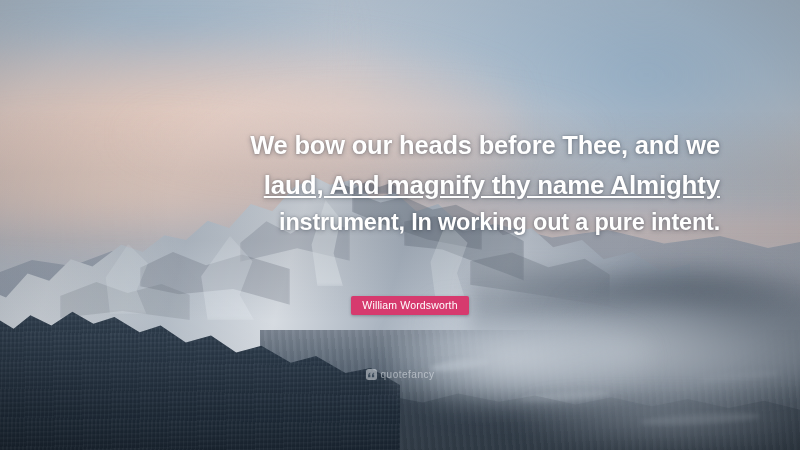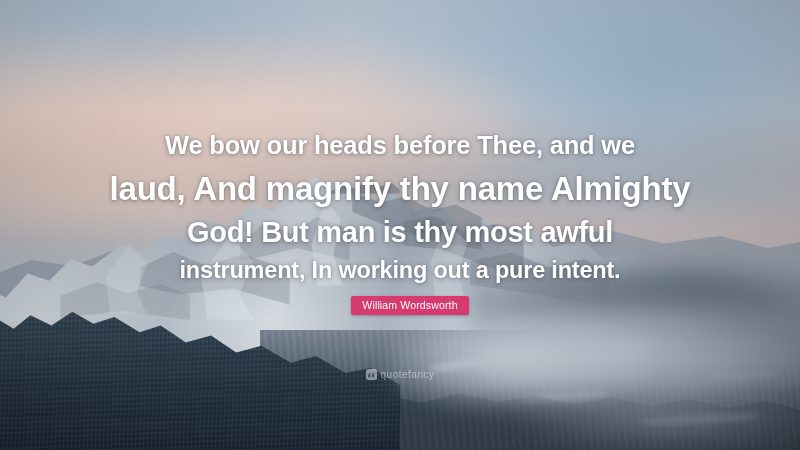--- a/index.html
+++ b/index.html
@@ -343,35 +343,35 @@
         rgba(40,48,60,0.10) 30%,
         rgba(40,48,60,0.12) 62%,
         rgba(40,48,60,0.0) 100%);
     pointer-events: none;
   }
 
   
   .quote-block {
     position: absolute;
     left: 0; right: 0; top: 133px;
-    text-align: center;
+    text-align: right;
     padding: 0 80px;
     box-sizing: border-box;
   }
   .quote-line {
     color: #ffffff;
     font-weight: bold;
     letter-spacing: -0.2px;
     white-space: nowrap;
     text-shadow: 0 1px 5px rgba(30,38,50,0.40), 0 0 2px rgba(30,38,50,0.28);
     line-height: 1.0;
     margin: 0 auto;
   }
   .ql1 { font-size: 25.5px; padding-bottom: 13px; }
-  .ql2 { font-size: 33px; padding-bottom: 13px; }
+  .ql2 { font-size: 26px; padding-bottom: 13px; text-decoration: underline; }
   .ql3 { font-size: 29px;   padding-bottom: 12px; letter-spacing: -0.3px; }
   .ql4 { font-size: 23.5px; padding-bottom: 0; }
 
   
   .author-wrap {
     position: absolute;
     left: 0; right: 0; top: 295px;
     text-align: center;
     margin-left: 20px;
   }
@@ -465,21 +465,20 @@
   <div class="cloud-light"></div>
   <div class="cloud-light2"></div>
   <div class="cloud-wisp-low"></div>
 
   <div class="text-scrim"></div>
   <div class="vignette"></div>
 
   <div class="quote-block">
     <div class="quote-line ql1">We bow our heads before Thee, and we</div>
     <div class="quote-line ql2">laud, And magnify thy name Almighty</div>
-    <div class="quote-line ql3">God! But man is thy most awful</div>
     <div class="quote-line ql4">instrument, In working out a pure intent.</div>
   </div>
 
   <div class="author-wrap">
     <span class="author-badge">William Wordsworth</span>
   </div>
 
   <div class="watermark">
     <span class="wm-icon">
       <svg width="9" height="9" viewBox="0 0 9 9" aria-hidden="true">

